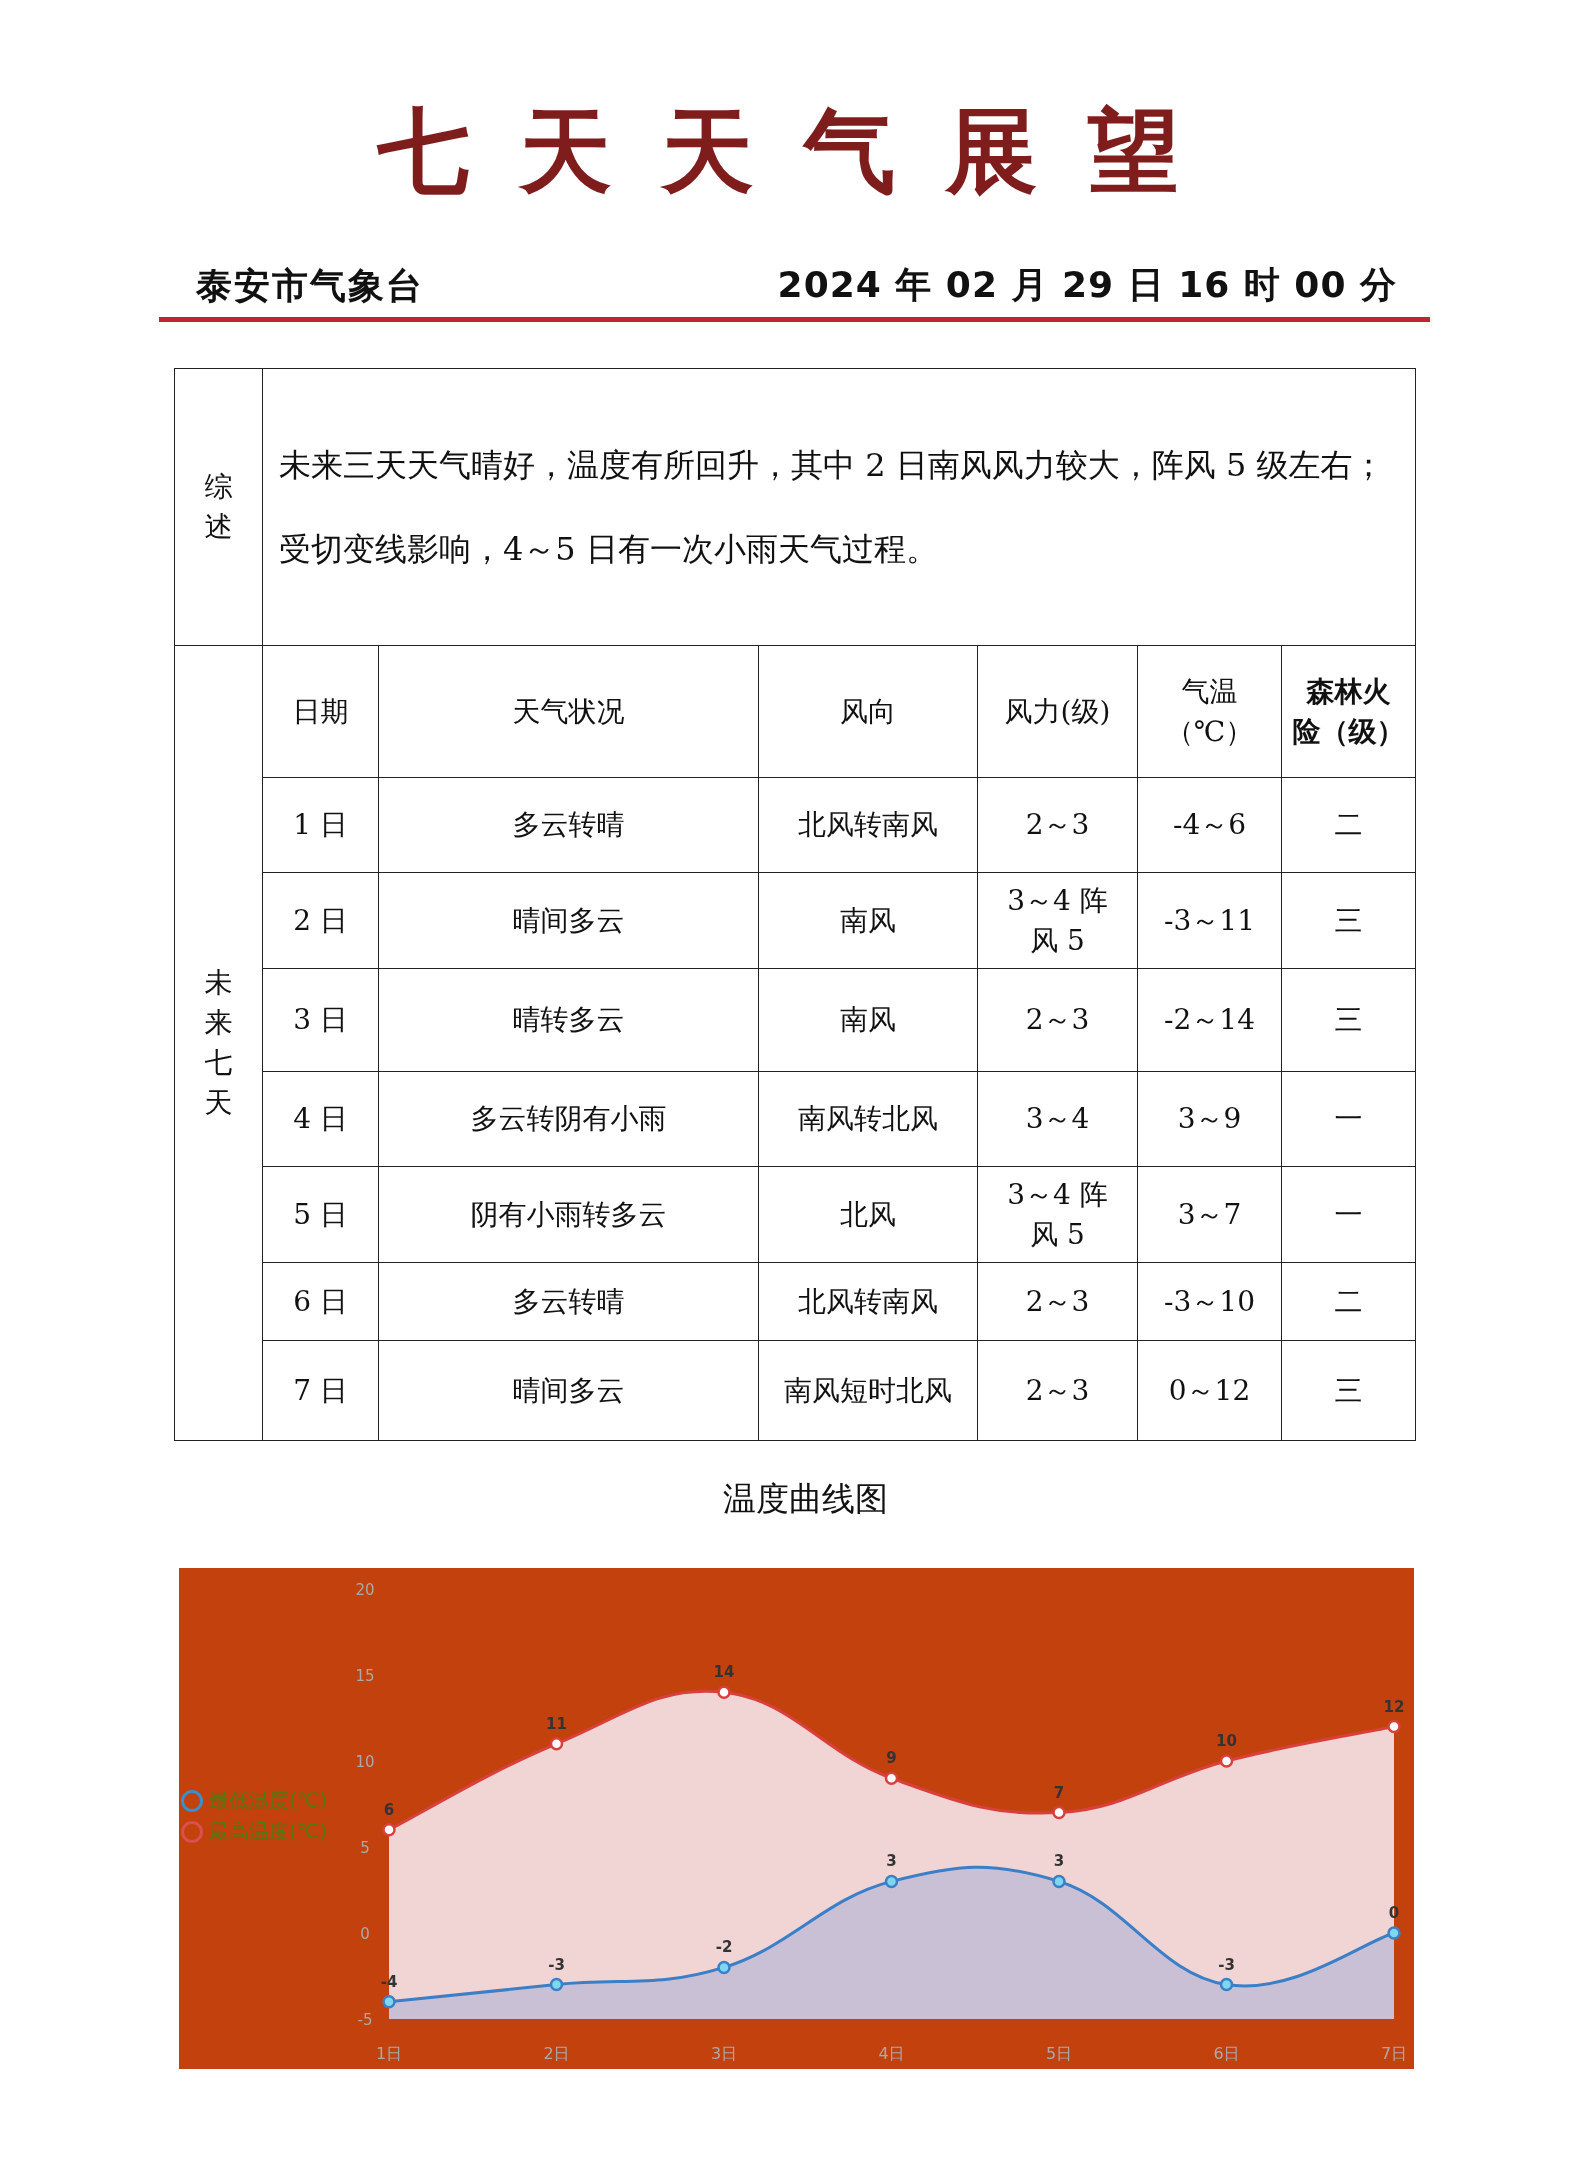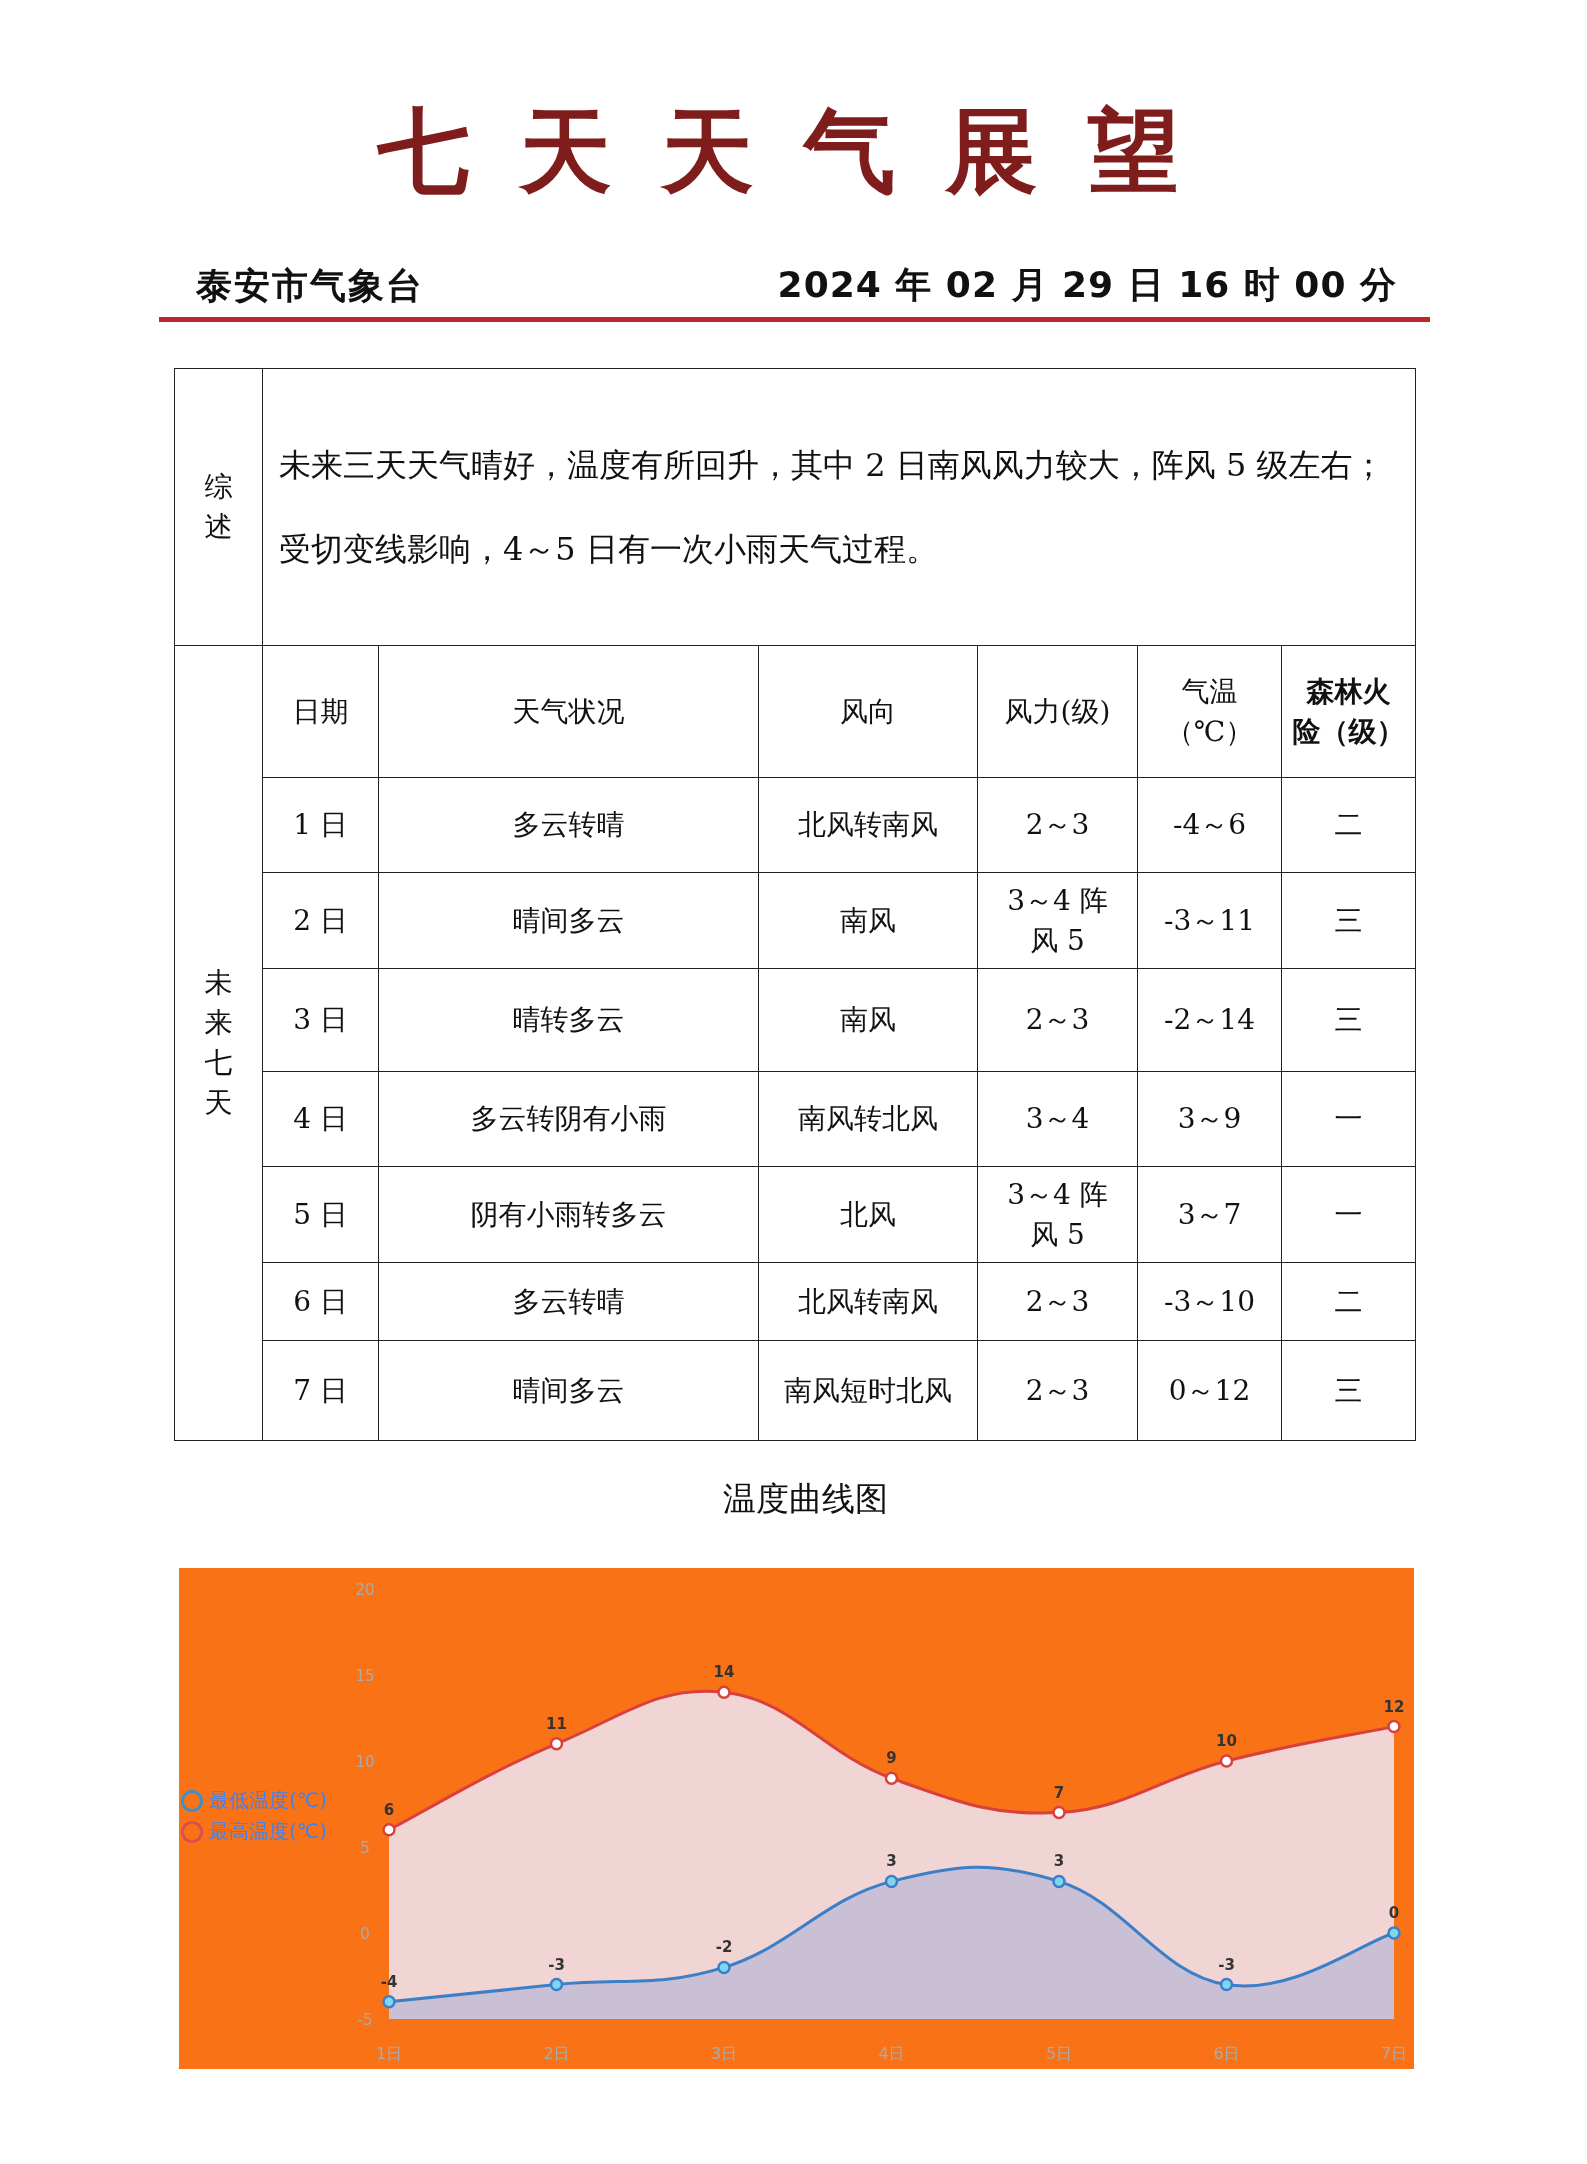--- a/index.html
+++ b/index.html
@@ -24,23 +24,23 @@
                 font-size: 28px; line-height: 40px; padding: 0; }
   .side { font-size: 30px; line-height: 42px; }
   .summary-cell { text-align: left !important; padding: 0 14px 0 16px !important;
                   font-size: 32px !important; line-height: 84px !important; }
   .hdr { font-size: 28px; }
   .hdr-bold { font-weight: bold; }
 
   .caption { left: 0; width: 1587px; top: 1478px; text-align: center; font-size: 33px;
              line-height: 42px; margin-left: 12px; }
 
-  .chart { left: 179px; top: 1568px; width: 1235px; height: 501px; background: #f97316; }
+  .chart { left: 179px; top: 1568px; width: 1235px; height: 501px; background: #c2410c; }
   .chart svg { position: absolute; left: 0; top: 0; }
-  .legend { left: 181px; top: 1785px; font-family: "DejaVu Sans", sans-serif; font-size: 20px; color: #3b82f6; }
+  .legend { left: 181px; top: 1785px; font-family: "DejaVu Sans", sans-serif; font-size: 20px; color: #4d7c0f; }
   .legend-row { display: flex; align-items: center; height: 31px; }
   .legend-swatch { width: 16px; height: 16px; border-radius: 50%; border: 3px solid; margin-right: 6px; background: transparent; }
 </style>
 </head>
 <body>
 
 <div class="abs title">七天天气展望</div>
 <div class="abs org">泰安市气象台</div>
 <div class="abs issued">2024 年 02 月 29 日 16 时 00 分</div>
 <div class="abs rule"></div>

